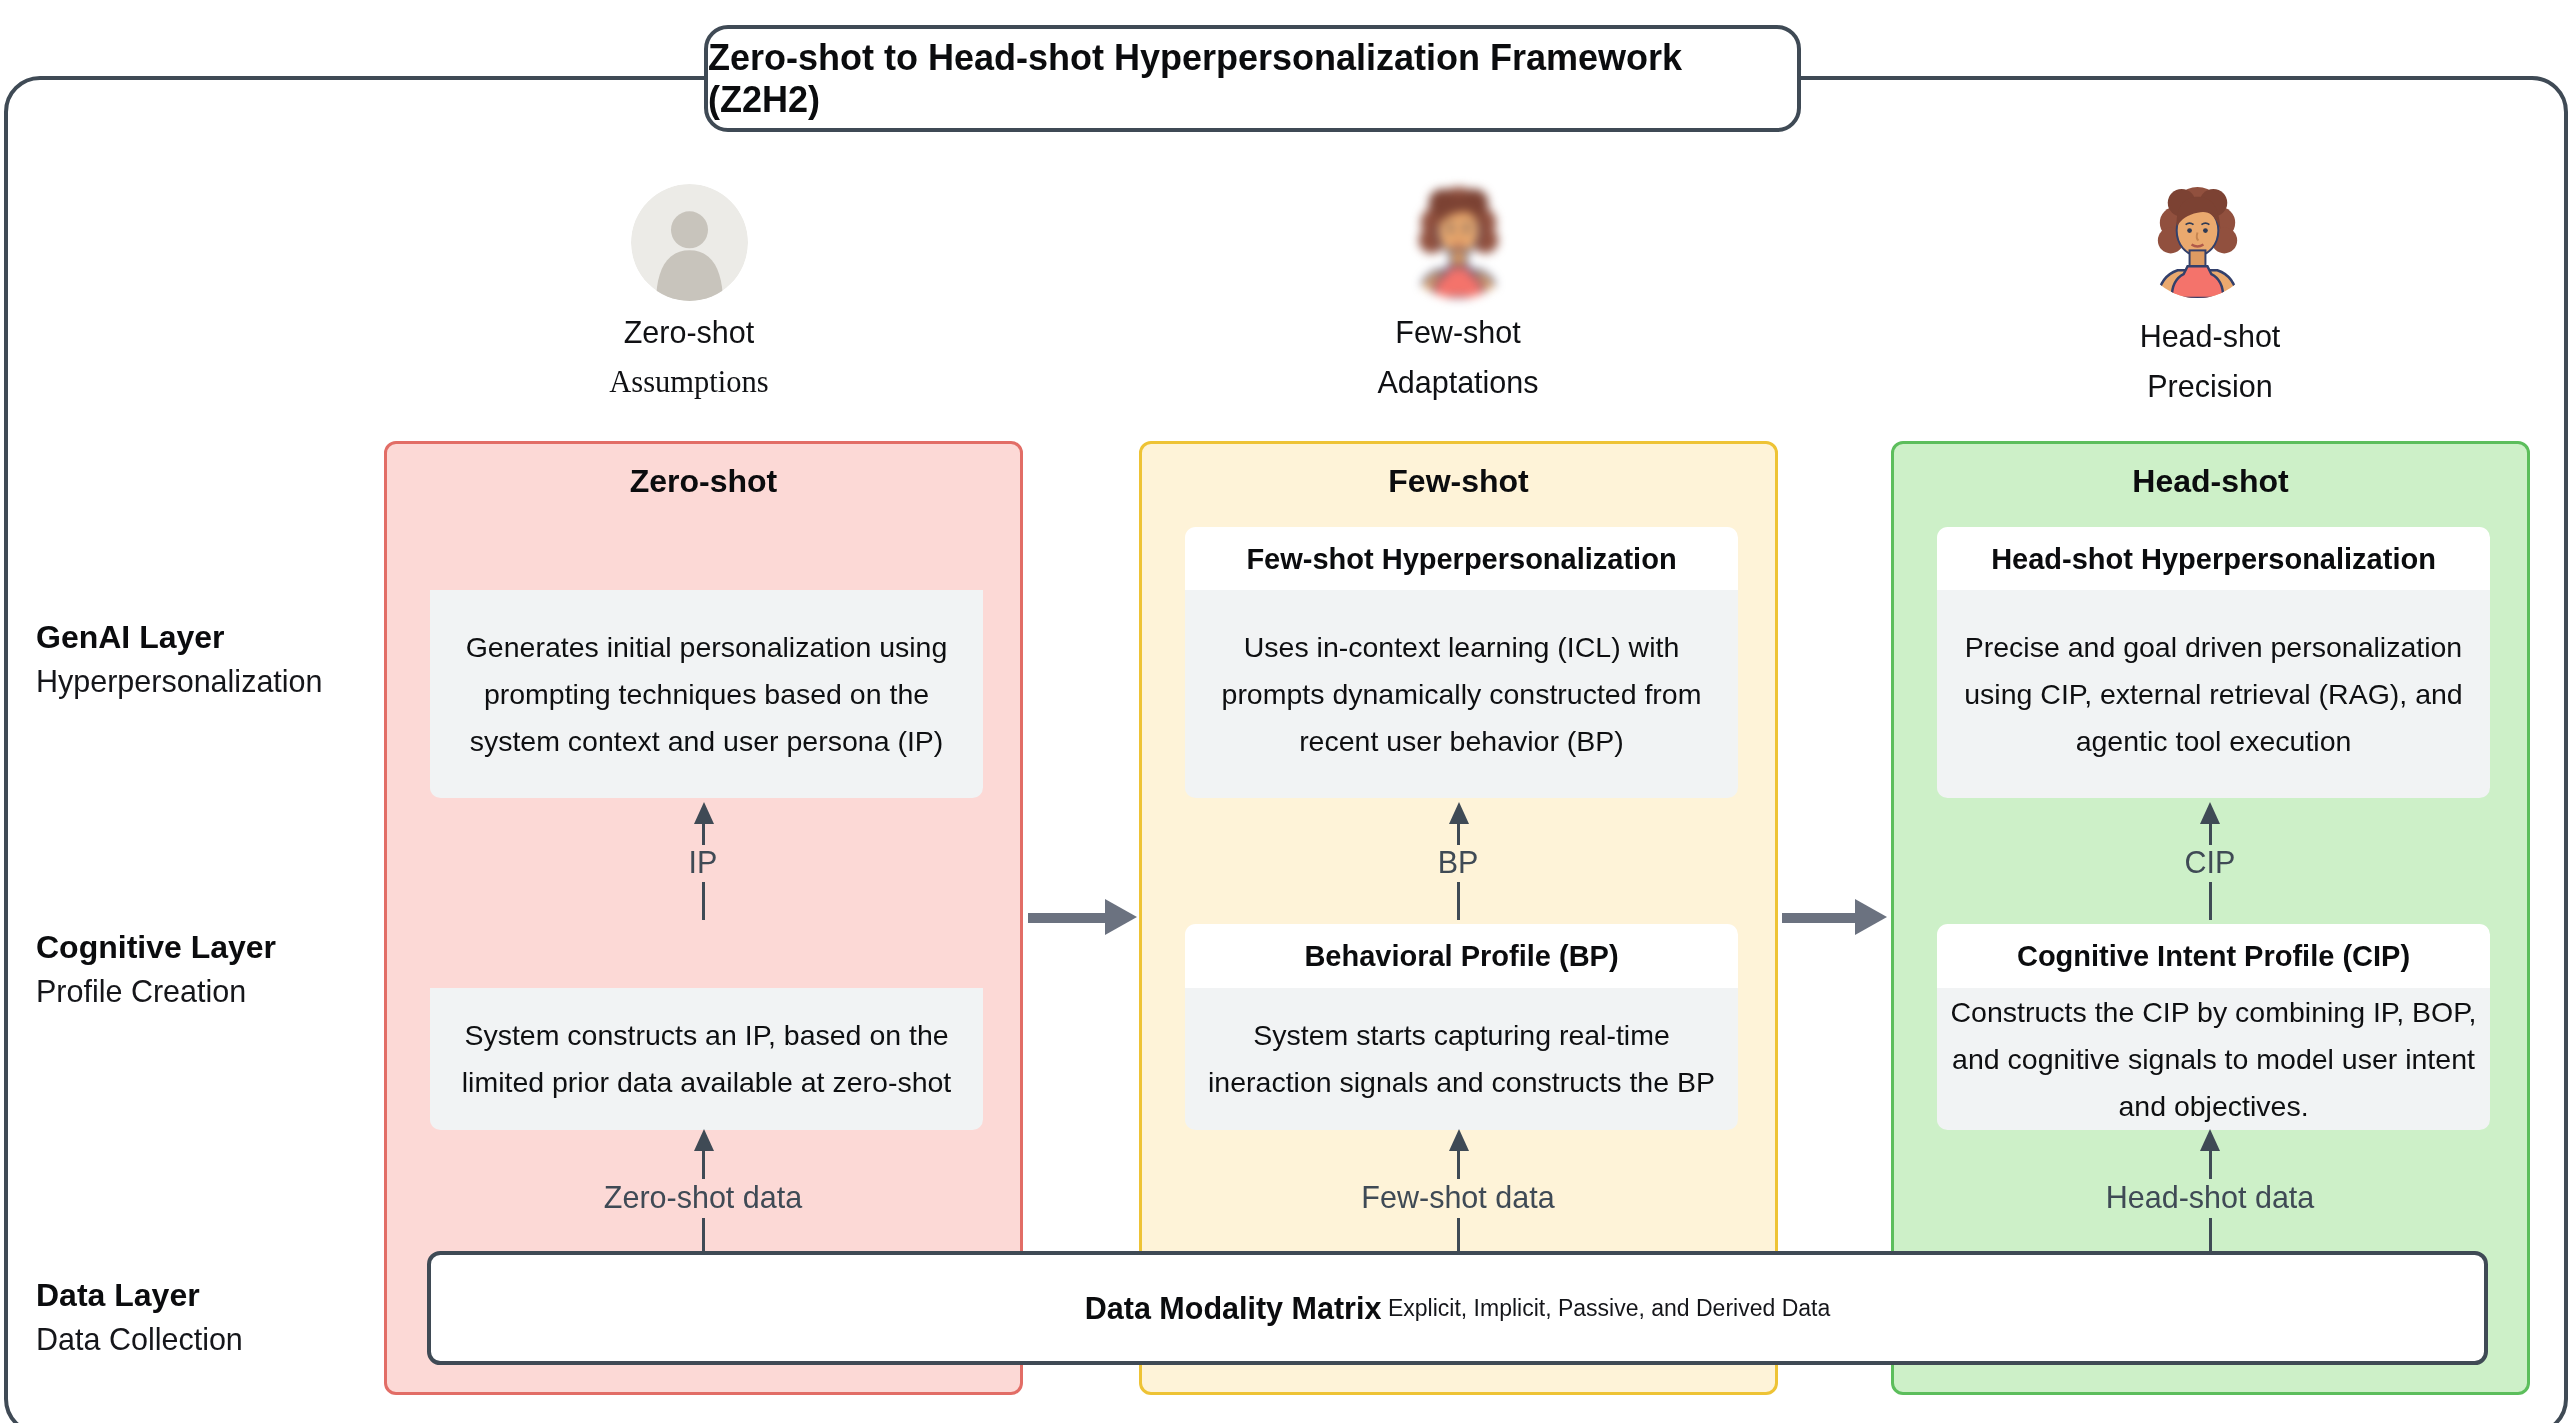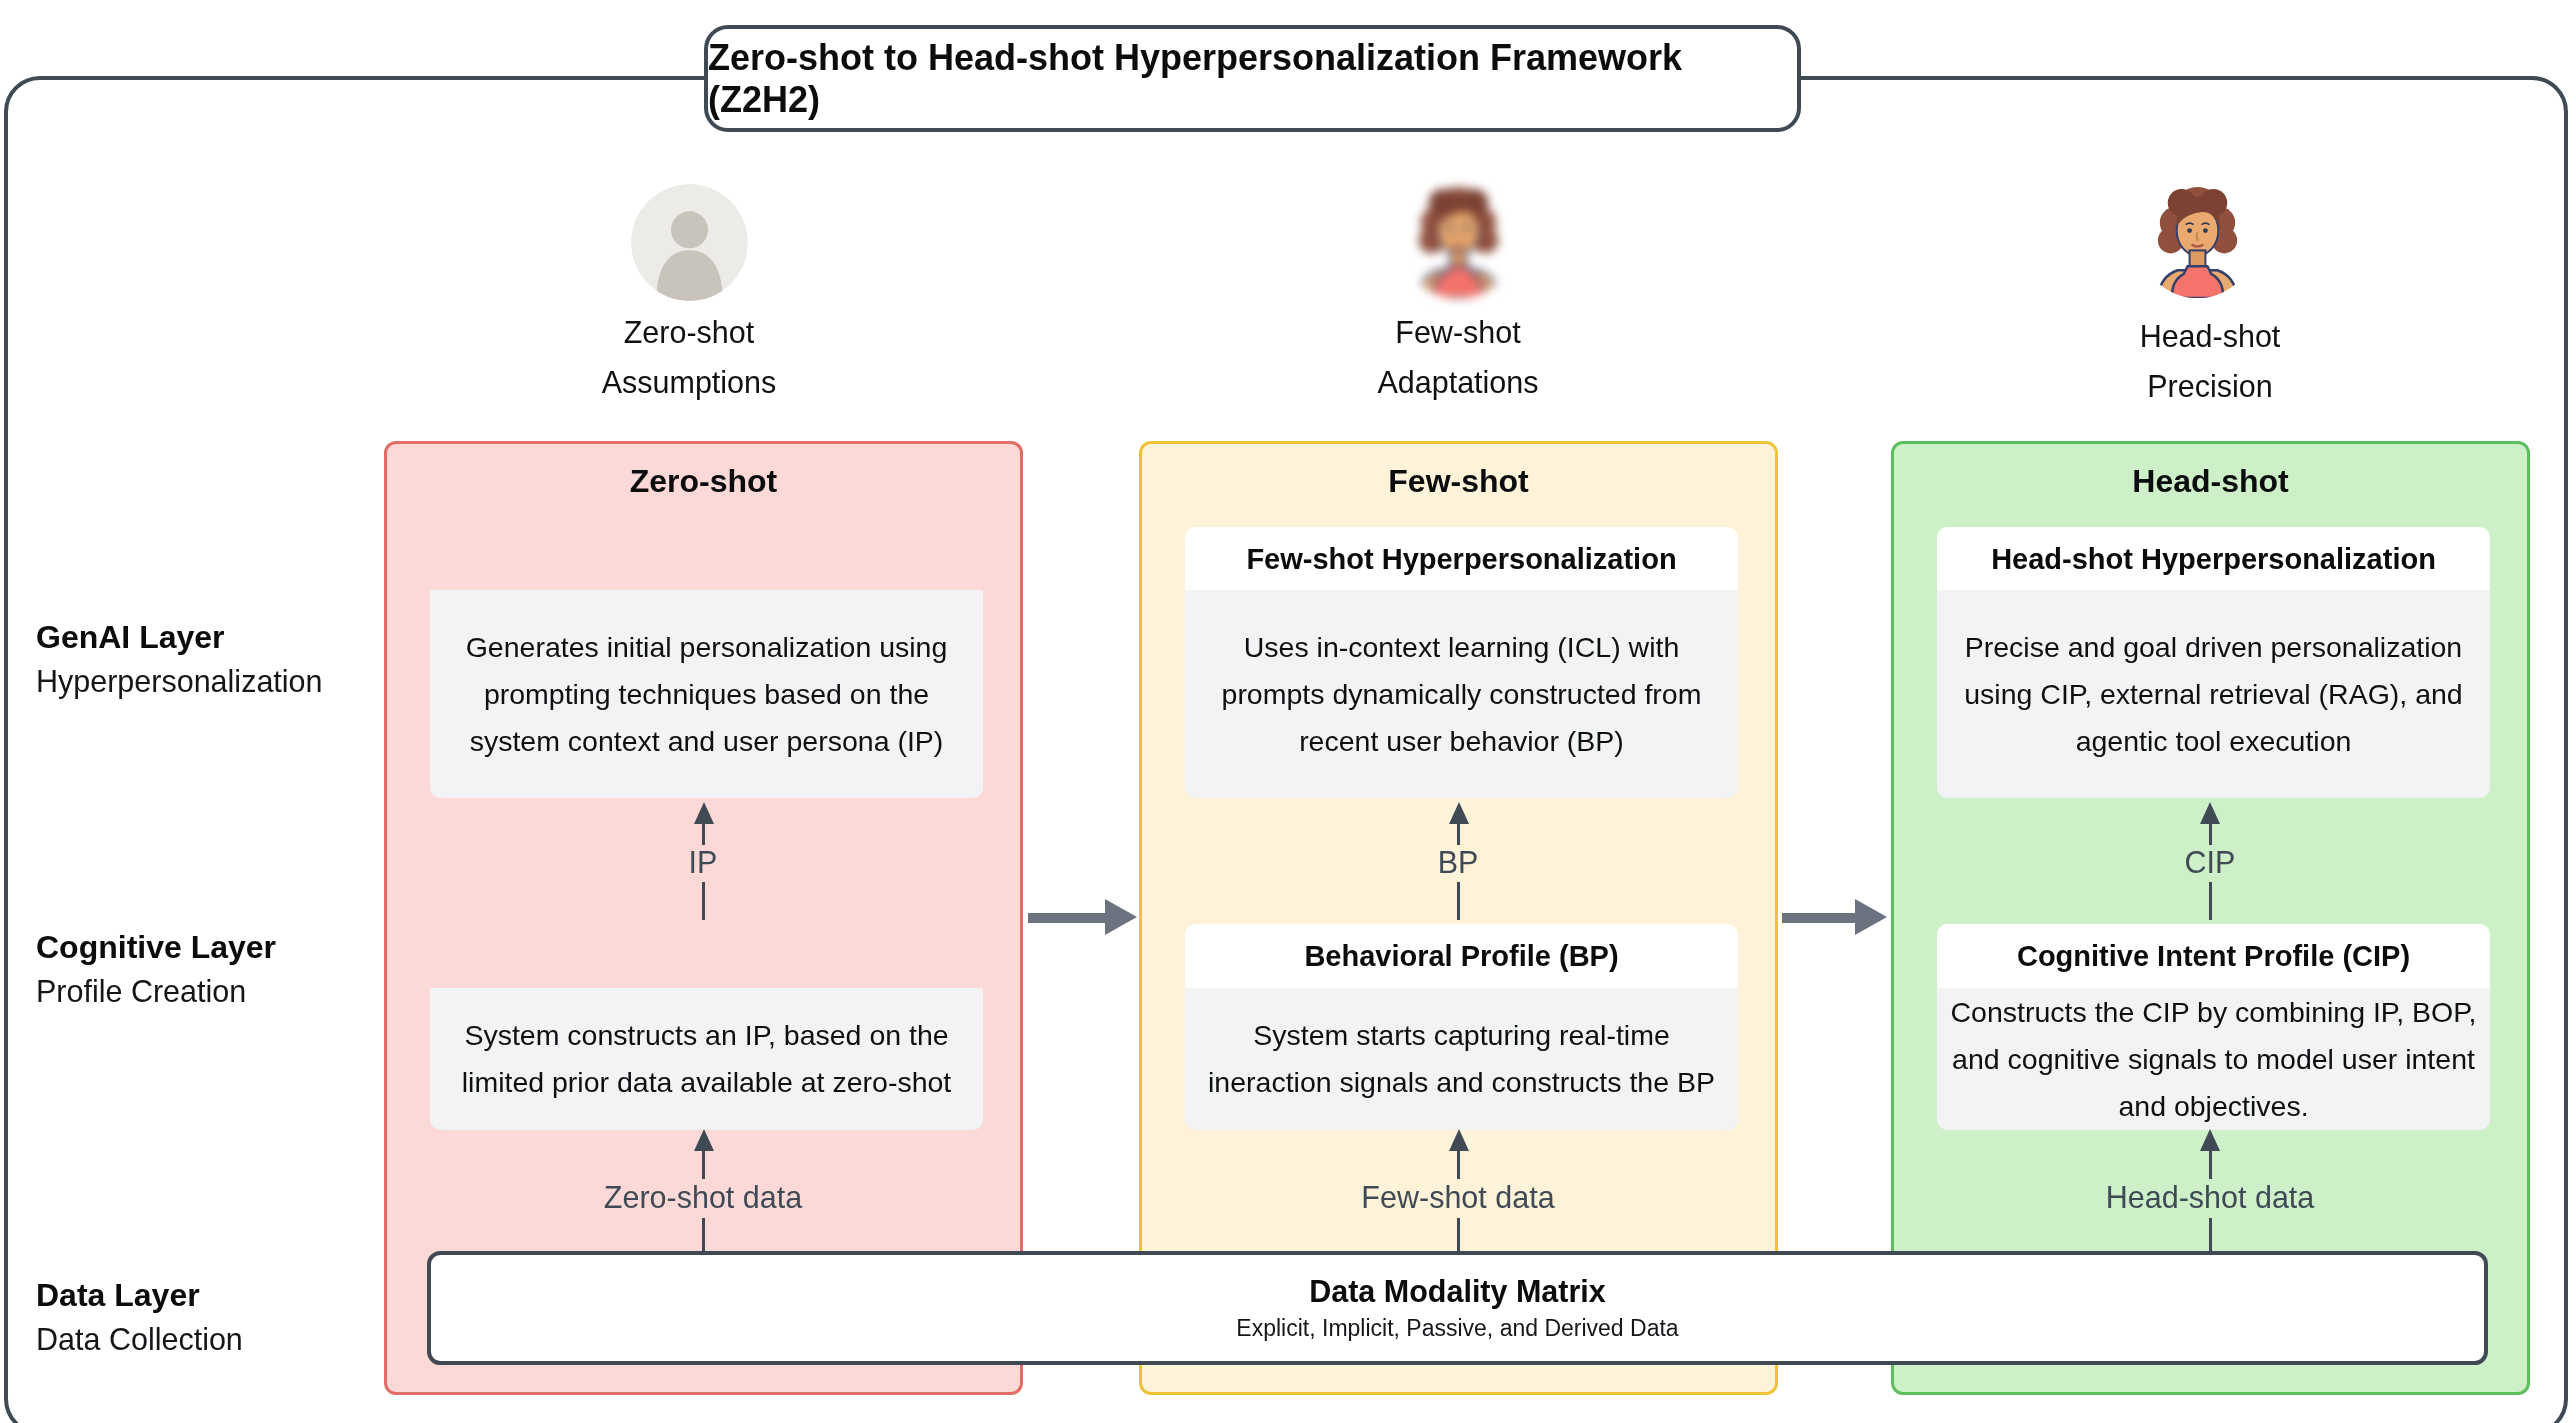--- a/index.html
+++ b/index.html
@@ -57,21 +57,21 @@
 
   
   .hshaft{position:absolute;top:893px;height:10px;background:var(--harrow);z-index:2;}
   .hhead{position:absolute;top:879px;width:0;height:0;z-index:2;
     border-top:18.5px solid transparent;border-bottom:18.5px solid transparent;
     border-left:32px solid var(--harrow);}
 
   
   .matrix{position:absolute;left:427px;top:1231px;width:2061px;height:114px;background:#fff;
     border:4px solid var(--ink);border-radius:13.2px;z-index:3;
-    display:flex;flex-direction:column;align-items:center;justify-content:center;gap:6.6px;}
+    display:flex;align-items:center;justify-content:center;gap:6.6px;}
   .matrix-title{font-size:30.5px;font-weight:bold;color:#0b0c0e;}
   .matrix-sub{font-size:23px;color:#15161a;}
 </style>
 </head>
 <body>
 
 <div class="canvas">
 
   <div class="outer-frame"></div>
 
@@ -121,21 +121,21 @@
       <path d="M48 46 q4 -3 8 0 M64 46 q4 -3 8 0" stroke="#2E3A54" stroke-width="1.8" fill="none"></path>
       <path d="M60 54 q-2 6 1 8" stroke="#C58551" stroke-width="2" fill="none"></path>
       <path d="M54 66 q6 4 12 0" stroke="#B05A4A" stroke-width="2.5" fill="none"></path>
       <rect x="52" y="72" width="16" height="24" fill="#DD9B62" stroke="#33406B" stroke-width="2"></rect>
       <path d="M20 120 Q22 98 40 92 L80 92 Q98 98 100 120 Z" fill="#EAA96E" stroke="#33406B" stroke-width="2.5"></path>
       <path d="M34 120 Q34 102 46 96 L50 88 h20 l4 8 Q86 102 86 120 Z" fill="#F4736B" stroke="#33406B" stroke-width="2.5"></path>
     </svg>
   </div>
 
   <div class="persona-label" style="left:517px;top:293px;">Zero-shot</div>
-  <div class="persona-label" style="left:517px;top:343px;">Assumptions</div>
+  <div class="persona-label" style="left:517px;top:343px;font-family:Liberation Serif, serif;">Assumptions</div>
   <div class="persona-label" style="left:1286px;top:293px;">Few-shot</div>
   <div class="persona-label" style="left:1286px;top:343px;">Adaptations</div>
   <div class="persona-label" style="left:2038px;top:297px;">Head-shot</div>
   <div class="persona-label" style="left:2038px;top:347px;">Precision</div>
 
   <div class="layer-title" style="top:599px;">GenAI Layer</div>
   <div class="layer-sub" style="top:644px;">Hyperpersonalization</div>
   <div class="layer-title" style="top:909px;">Cognitive Layer</div>
   <div class="layer-sub" style="top:954px;">Profile Creation</div>
   <div class="layer-title" style="top:1257px;">Data Layer</div>

